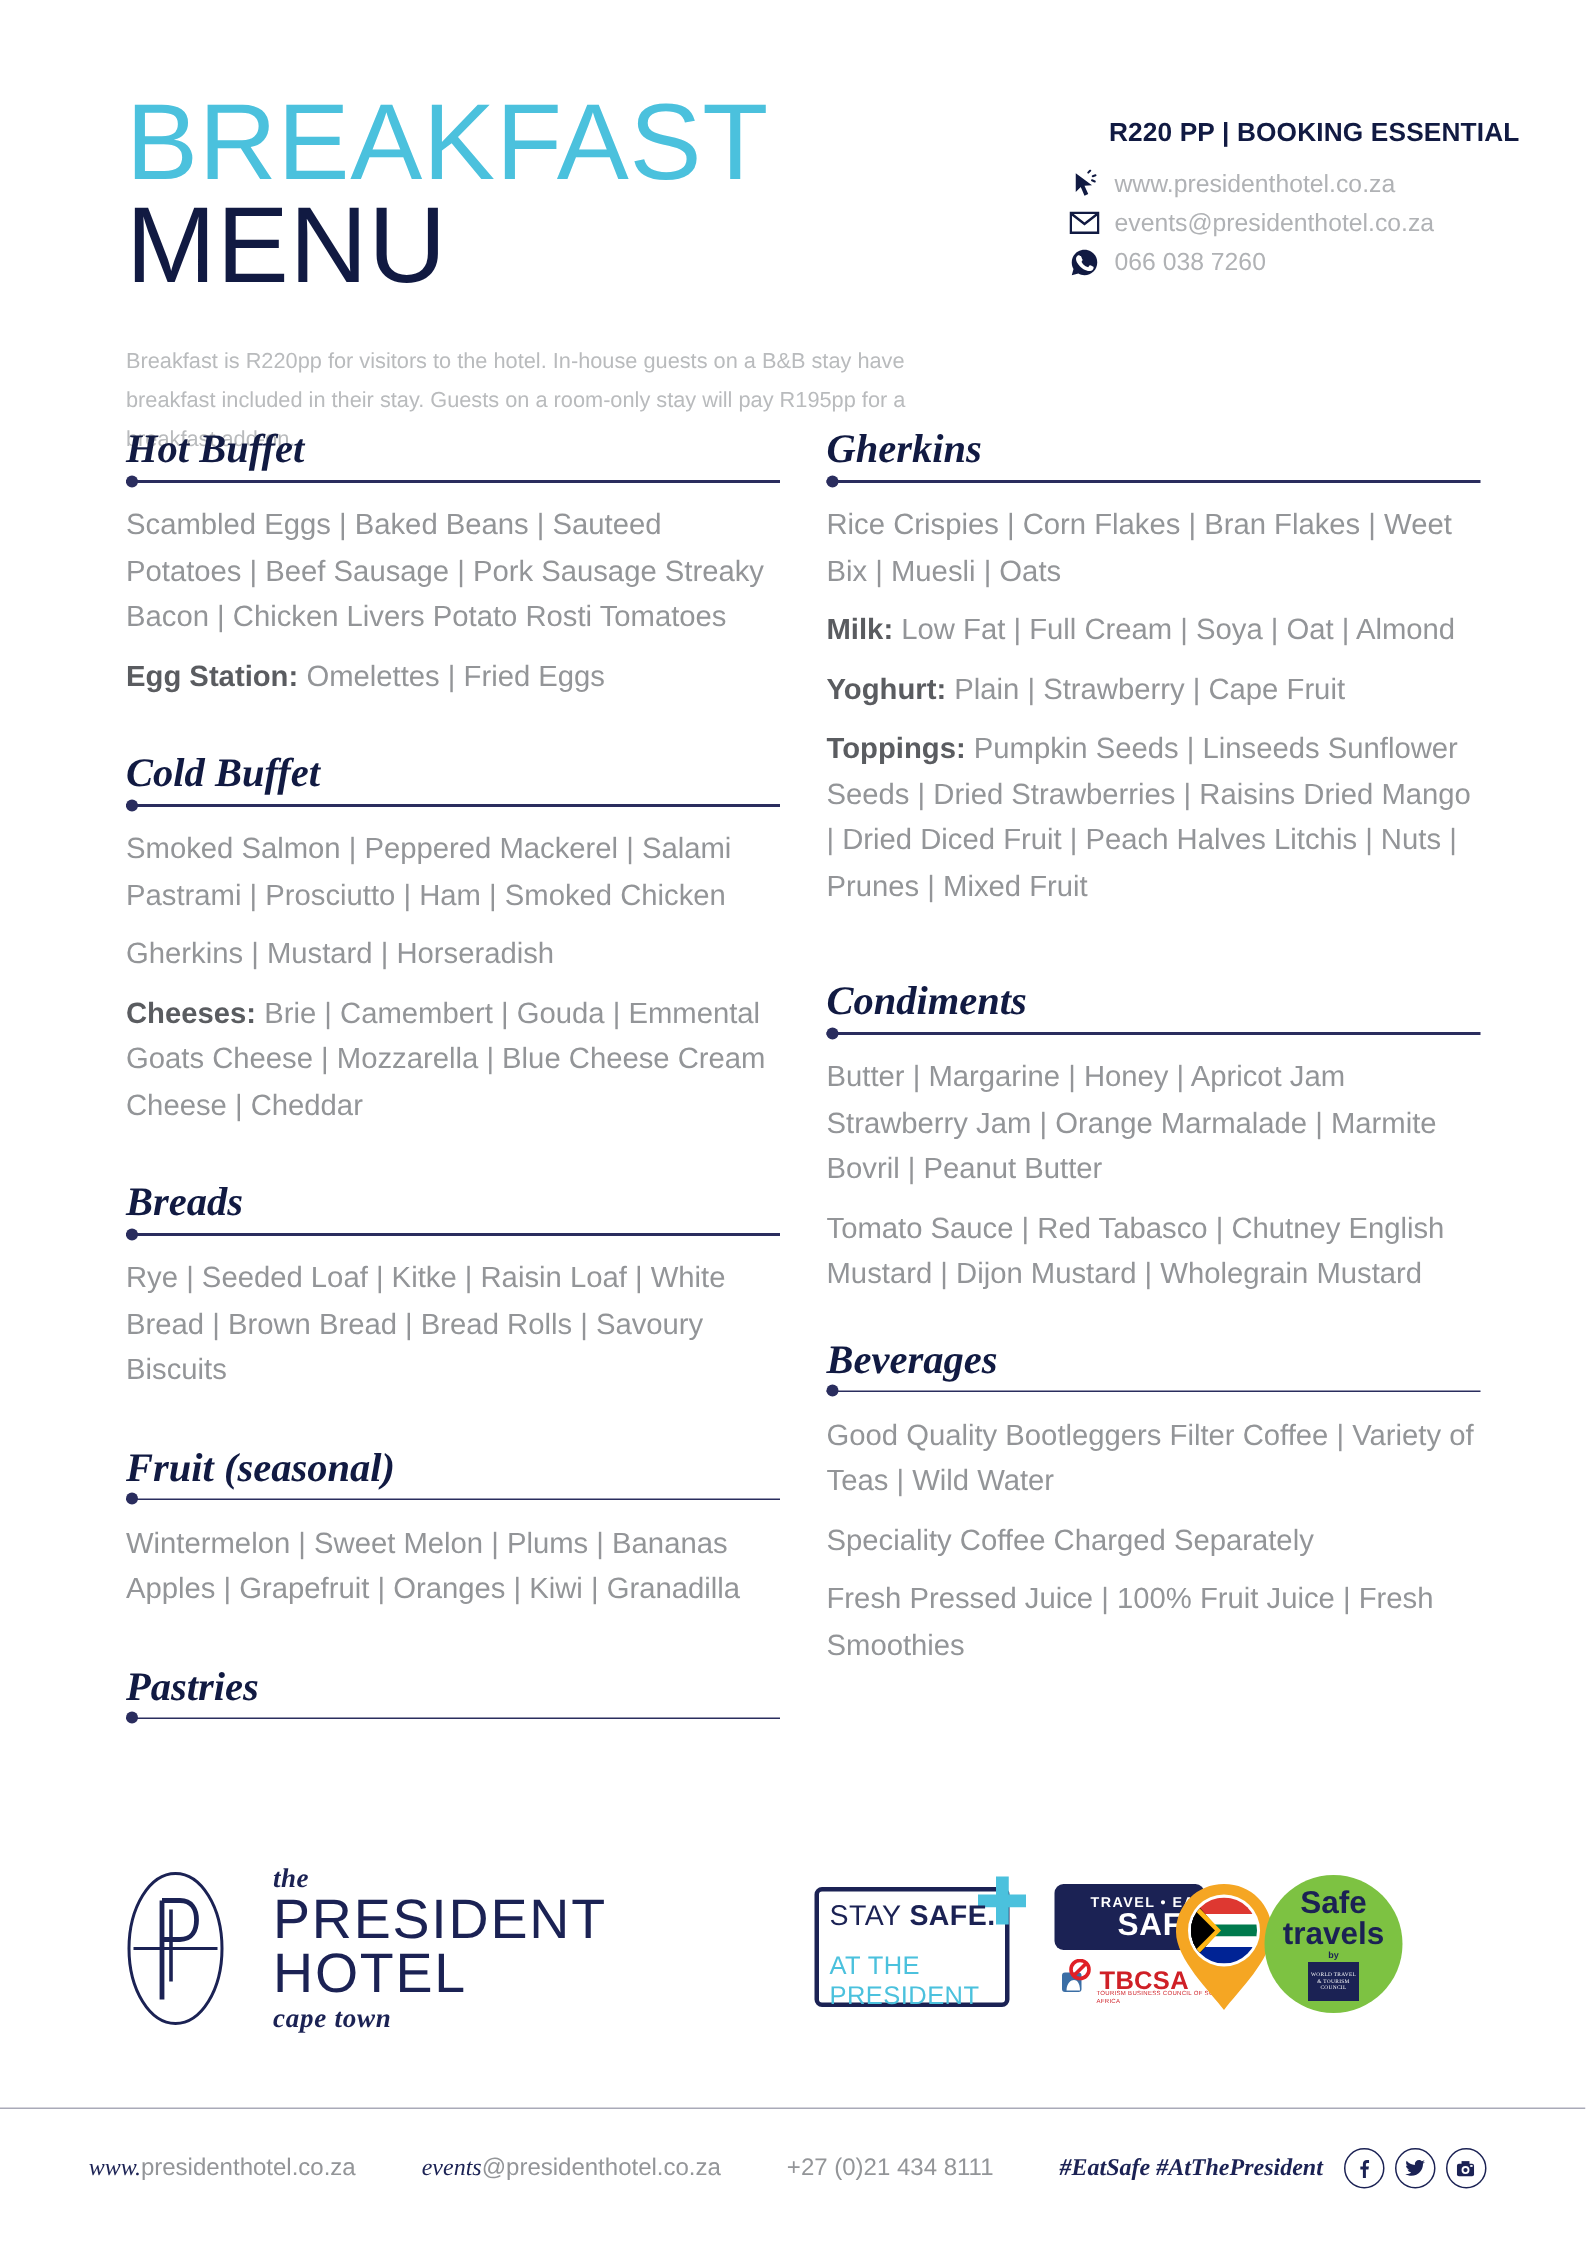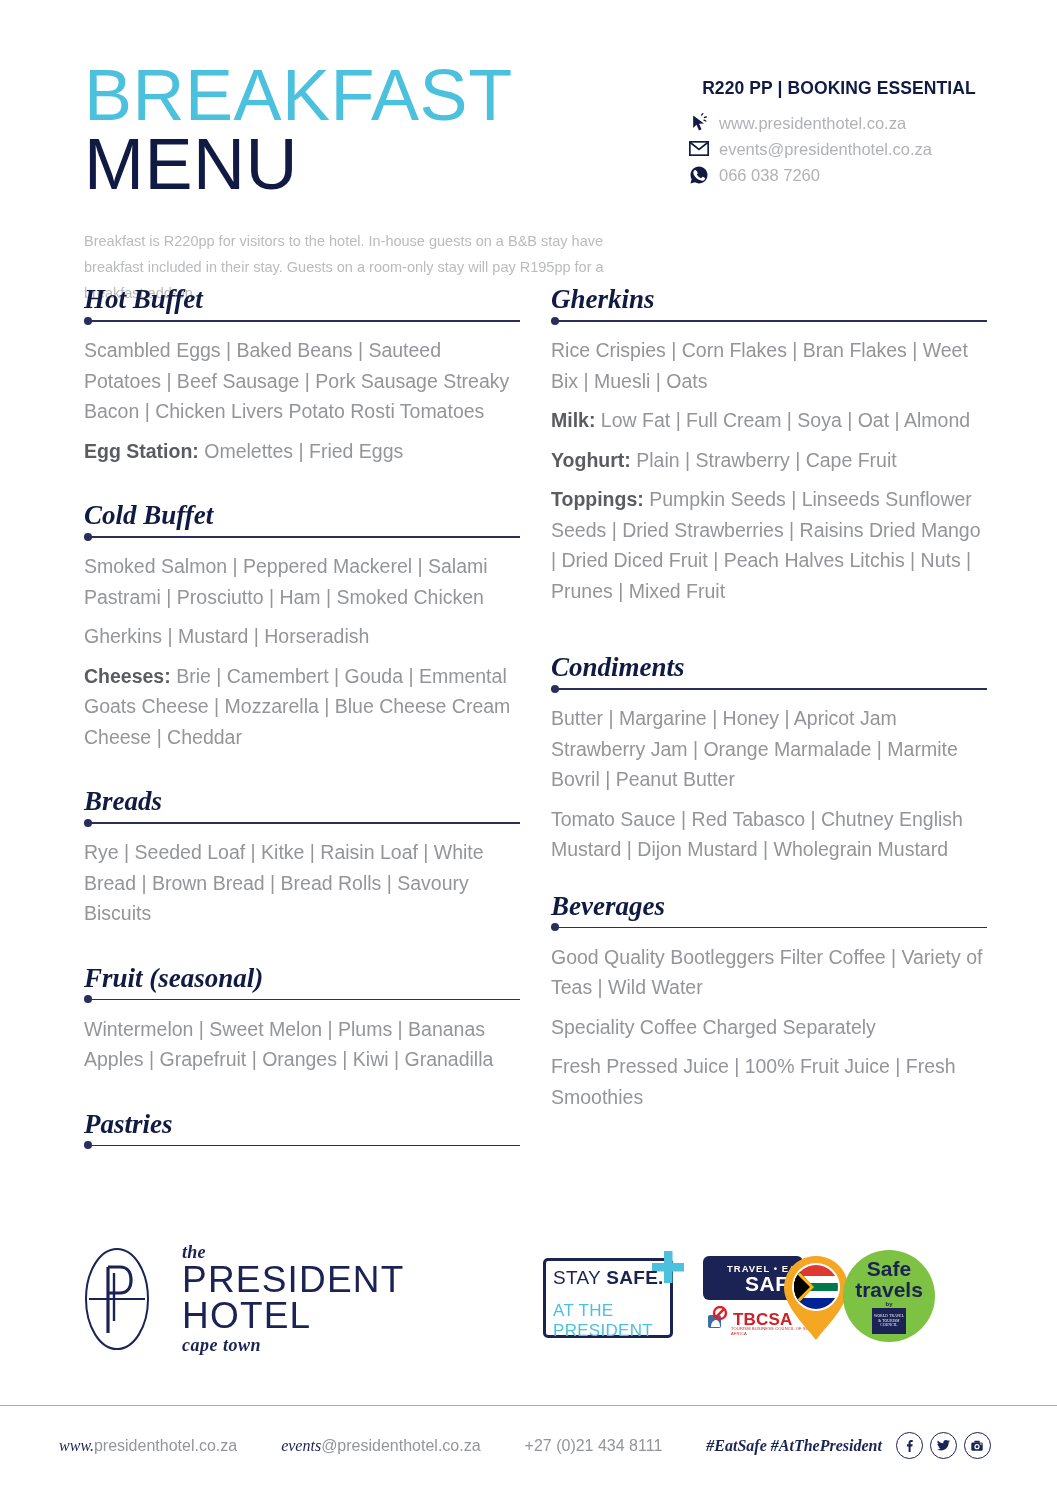--- a/index.html
+++ b/index.html
@@ -26,21 +26,21 @@
     font-size: 72px; line-height: 72px; font-weight: 300;
     color: #111a42; letter-spacing: 0.5px;
     font-family: "Liberation Sans", sans-serif;
   }
 
   .intro {
     position: absolute; left: 84px; top: 228px; width: 540px;
     font-size: 14.5px; line-height: 26px; color: #b9bbbd;
   }
 
-  .contact { position: absolute; right: 68px; top: 78px; width: 300px; text-align: center; }
+  .contact { position: absolute; right: 44px; top: 78px; width: 300px; text-align: right; }
   .contact-title {
     font-size: 17.5px; font-weight: bold; color: #111a42;
     letter-spacing: 0.1px; margin-bottom: 11px; white-space: nowrap;
   }
   .contact-row { display: flex; align-items: center; height: 25px; margin-bottom: 1px; }
   .contact-ico {
     width: 30px; min-width: 30px; height: 22px;
     display: flex; align-items: center; justify-content: flex-start;
     color: #111a42;
   }

